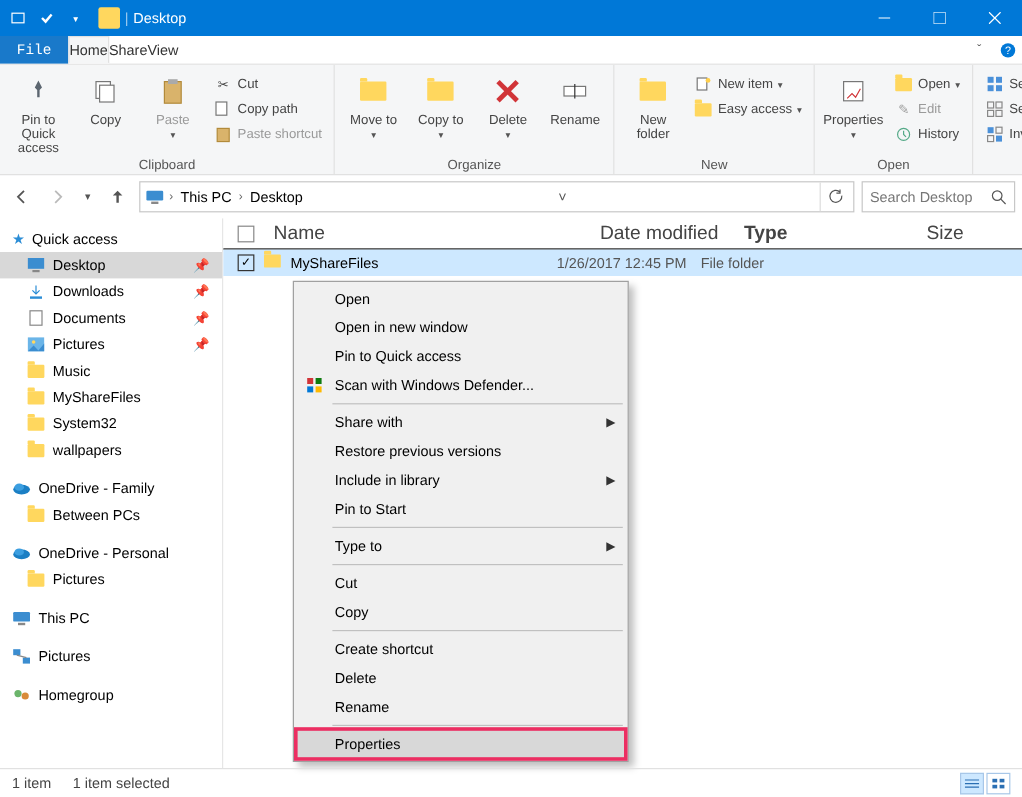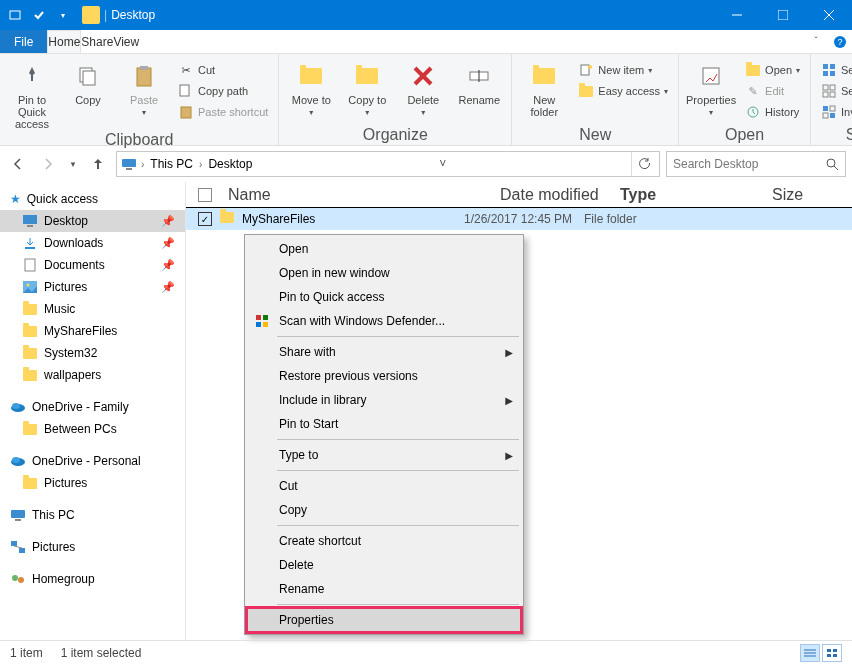--- a/index.html
+++ b/index.html
@@ -9,48 +9,48 @@
 .titlebar { height: 30px; background: #0078d7; display: flex; align-items: center; color: #fff; font-size: 12px; }
 .titlebar .qat { display: flex; align-items: center; gap: 2px; padding: 0 4px; }
 .titlebar .qat .q { width: 22px; height: 22px; display: flex; align-items: center; justify-content: center; }
 .titlebar .foldericon { width: 18px; height: 18px; background: #ffd75e; display: inline-block; border-radius: 2px; margin: 0 4px; }
 .titlebar .title { flex:1; padding-left: 4px; }
 .titlebar .winbtns { display: flex; }
 .titlebar .winbtns .wb { width: 46px; height: 30px; display:flex; align-items:center; justify-content:center; }
 
 
 .tabsrow { height: 24px; background: #fff; display: flex; align-items: stretch; border-bottom: 1px solid #e1e1e1; position: relative; }
-.tabsrow .filetab { background: #1979ca; color: #fff; padding: 0 14px; display:flex; align-items:center; font-size:12px; }
+.tabsrow .filetab { background: #1979ca; color: #fff; padding: 0 14px; display:flex; align-items:center; font-size:12px;font-family:Liberation Mono, monospace; }
 .tabsrow .tab { padding: 0 0; display:flex; align-items:center; font-size:12px; color:#333; }
 .tabsrow .tab.active { background:#f5f6f7; border: 1px solid #e1e1e1; border-bottom: 1px solid #f5f6f7; }
 .tabsrow .spacer { flex:1; }
 .tabsrow .help { width: 24px; display:flex; align-items:center; justify-content:center; }
 .tabsrow .chev { width: 24px; display:flex; align-items:center; justify-content:center; }
 
 
 .ribbon { height: 92px; background:#f5f6f7; border-bottom:1px solid #e1e1e1; display:flex; font-size:11px; color:#444; }
 .ribbon .group { border-right:1px solid #e1e1e1; padding: 2px 6px 0 6px; display:flex; flex-direction:column; }
 .ribbon .group .gbody { flex:1; display:flex; align-items:flex-start; gap:4px; padding-top:2px;}
-.ribbon .group .glabel { text-align:center; font-size:16px; color:#555; padding:1px 0; }
+.ribbon .group .glabel { text-align:center; font-size:11px; color:#555; padding:1px 0; }
 .ribbon .big { width:52px; display:flex; flex-direction:column; align-items:center; gap:2px; padding-top:2px; text-align:center; }
 .ribbon .big .ic { width:32px; height:32px; display:flex; align-items:center; justify-content:center; }
 .ribbon .stack { display:flex; flex-direction:column; gap:1px; padding-top:2px; }
 .ribbon .stack .rl { display:flex; align-items:center; gap:4px; height:20px; padding:0 4px; white-space:nowrap; }
 .ribbon .stack .rl .ic { width:16px; height:16px; display:flex; align-items:center; justify-content:center; }
 .ribbon .disabled { color:#9a9a9a; }
 .drop-arrow { font-size:8px; color:#555; }
 
 
 .navrow { height: 36px; display:flex; align-items:center; padding: 4px 6px; gap:6px; }
 .navrow .navbtn { width:24px; height:24px; display:flex; align-items:center; justify-content:center; color:#555; }
 .addr { flex:1; height:26px; border:1px solid #c7c7c7; display:flex; align-items:center; font-size:12px; padding:0 4px; gap:4px; }
 .addr .crumb { padding: 0 2px; }
 .addr .sep { color:#666; font-size:10px; }
 .addr .refresh { margin-left:auto; width:24px; display:flex; align-items:center; justify-content:center; color:#555; border-left:1px solid #ddd; height:100%; }
-.search { width:180px; height:26px; border:1px solid #c7c7c7; display:flex; align-items:center; font-size:12px; color:#777; padding:0 6px; }
+.search { width:128px; height:26px; border:1px solid #c7c7c7; display:flex; align-items:center; font-size:12px; color:#777; padding:0 6px; }
 .search .sic { margin-left:auto; color:#555; }
 
 
 .content { display:flex; height: calc(100% - 30px - 24px - 92px - 36px - 24px); }
 .nav { width: 186px; border-right:1px solid #e6e6e6; overflow:auto; font-size:12px; padding-top:6px; }
 .nav .item { display:flex; align-items:center; height:22px; padding-left:22px; gap:6px; position:relative; }
 .nav .item .pin { position:absolute; right:10px; color:#888; font-size:11px; }
 .nav .item.sel { background:#d8d8d8; }
 .nav .item .ic { width:16px; height:16px; display:flex; align-items:center; justify-content:center; }
 .nav .head { padding-left:10px; font-size:12px; height:22px; display:flex; align-items:center; gap:6px; }

